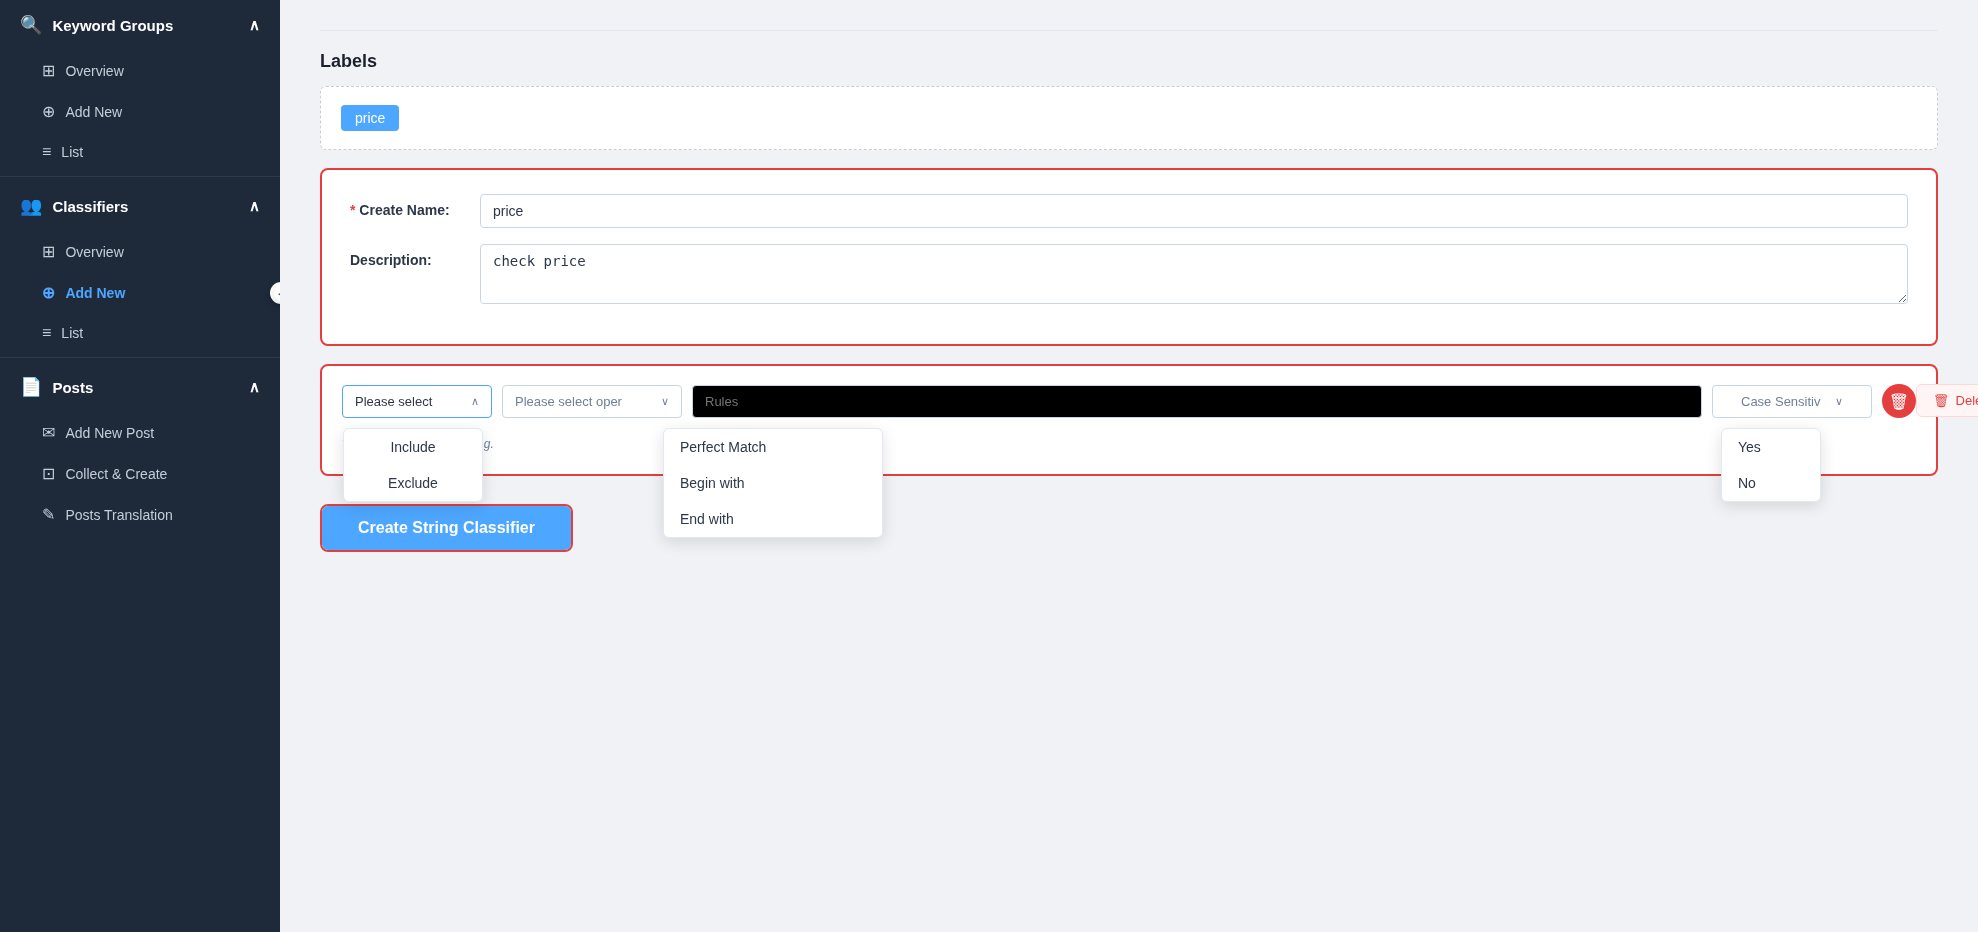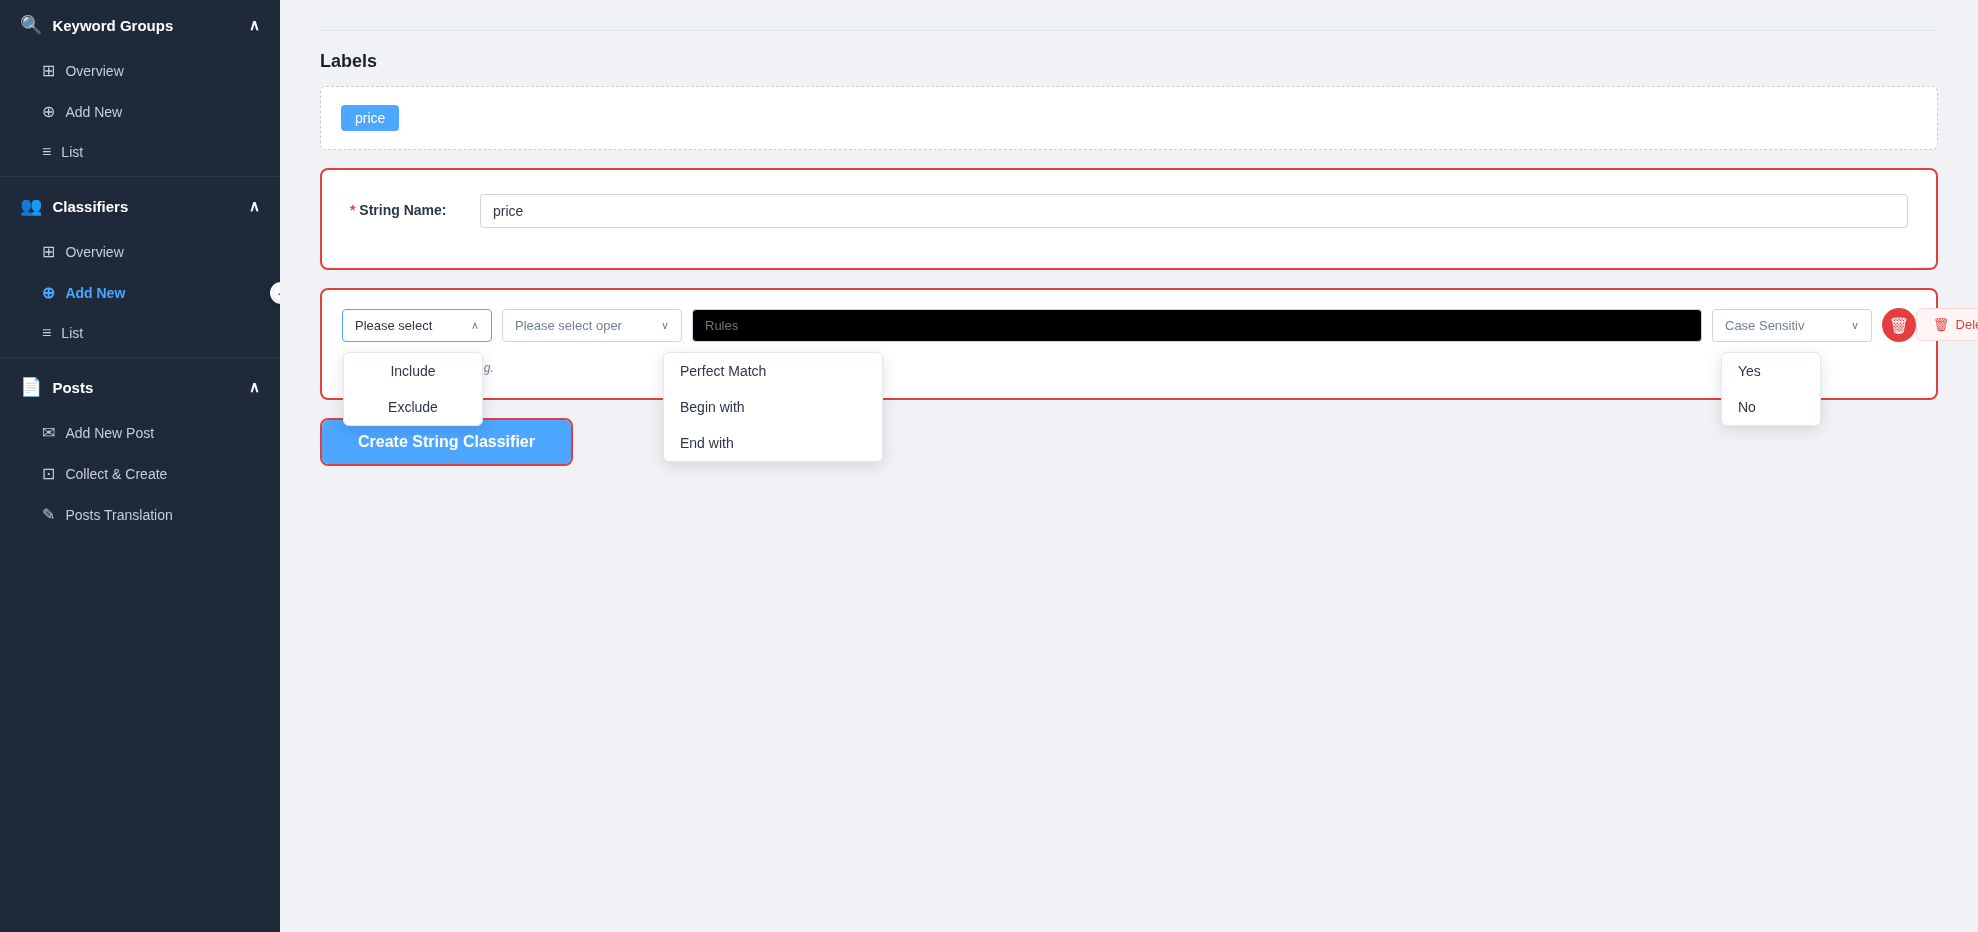--- a/index.html
+++ b/index.html
@@ -182,21 +182,21 @@
       border: 1px solid #cbd5e0;
       border-radius: 4px;
       padding: 8px 12px;
       font-size: 13px;
       color: #718096;
       background: #000000;
     }
     .case-select {
       border: 1px solid #cbd5e0;
       border-radius: 4px;
-      padding: 8px 12px;
+      padding: 8px 28px;
       font-size: 13px;
       color: #718096;
       background: #fff;
       min-width: 160px;
       display: flex;
       align-items: center;
       gap: 6px;
     }
     .case-select .chevron { color: #718096; font-size: 11px; margin-left: auto; }
     .delete-btn {
@@ -249,20 +249,21 @@
     }
     .dropdown-include { top: 42px; left: 0; text-align: center; }
     .dropdown-match { top: 42px; left: 160px; min-width: 220px; }
     .dropdown-yesno { top: 42px; right: 50px; min-width: 100px; }
 
     
     .create-btn-wrapper {
       border: 2px solid #e53e3e;
       border-radius: 8px;
       display: inline-block;
+      margin-top: 10px;
     }
     .create-btn {
       background: #4da6ff;
       color: #fff;
       border: none;
       border-radius: 6px;
       padding: 13px 36px;
       font-size: 16px;
       font-weight: 600;
       cursor: pointer;
@@ -353,23 +354,27 @@
     <div class="labels-box">
       <span class="label-badge">price</span>
     </div>
   </div>
 
   
   <div class="form-panel">
     <div class="form-row">
       <div class="form-label">
         <span style="color:#e53e3e;">*</span>
-        <span>String Name:</span>
+        <span>Create Name:</span>
       </div>
       <input type="text" class="form-input" value="price" style="">
+    </div>
+    <div class="form-row">
+      <div class="form-label">Description:</div>
+      <textarea class="form-textarea" style="">check price</textarea>
     </div>
   </div>
 
   
   <div class="rule-panel" style="position:relative;">
     <div class="rule-row" style="position:relative;">
 
       <div class="rule-select">
         <span>Please select</span>
         <span class="chevron">∧</span>

